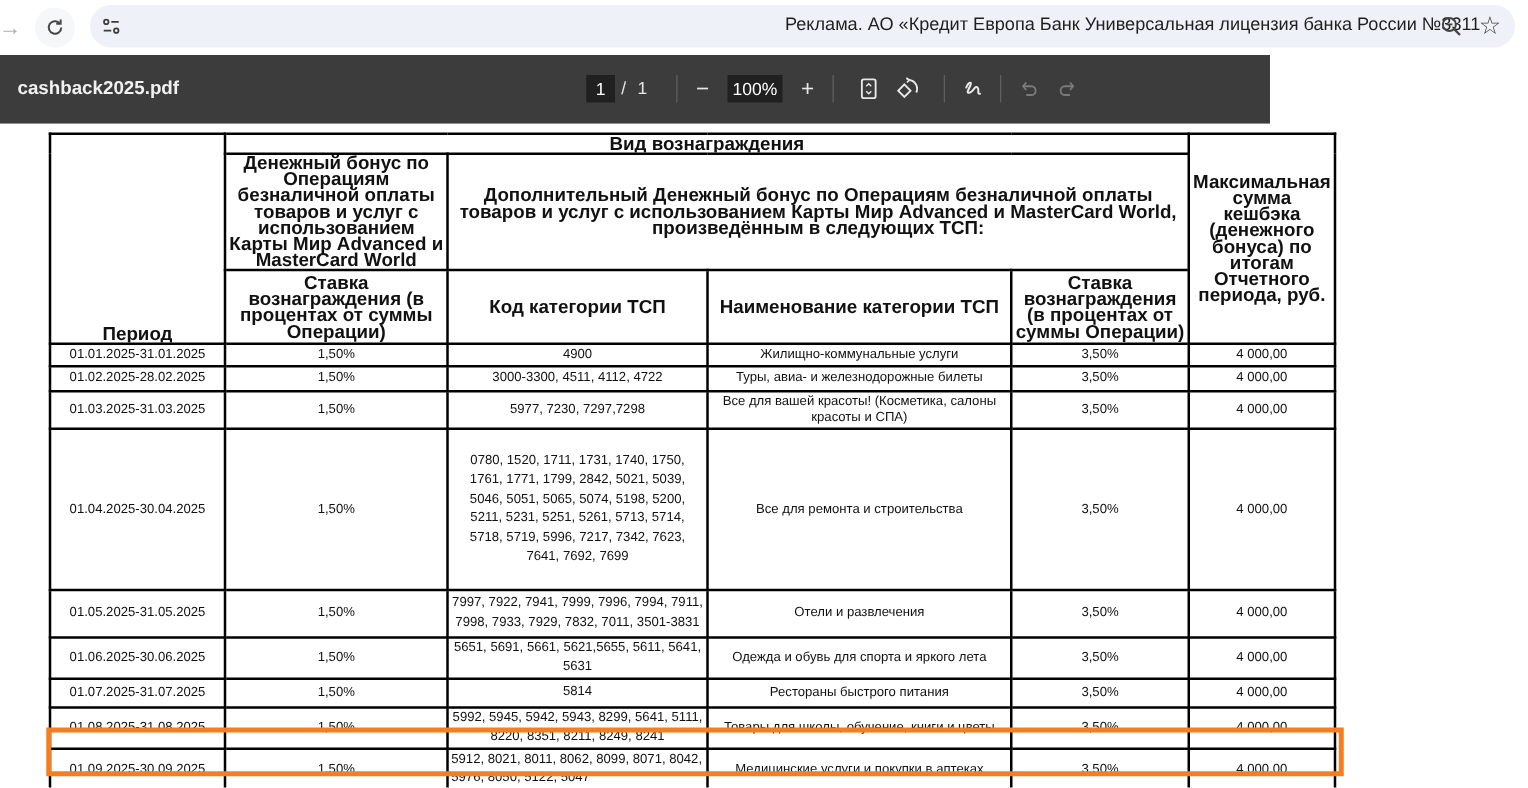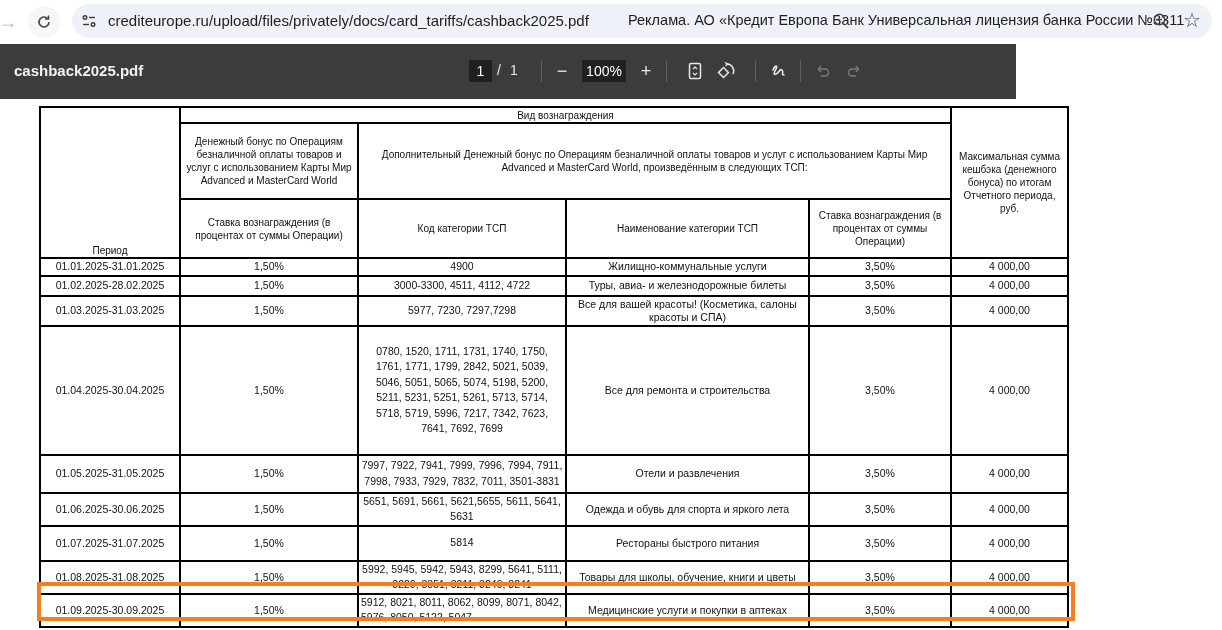--- a/index.html
+++ b/index.html
@@ -22,21 +22,21 @@
   .page-sep { position:absolute; left:497px; top:18px; font-size:14px; color:#e6e6e6; }
   .page-total { position:absolute; left:510px; top:18px; font-size:14px; color:#e6e6e6; }
   .divider { position:absolute; top:16px; width:1px; height:22px; background:#5f5f5f; }
   .tb-btn { position:absolute; top:14px; width:26px; height:26px; display:flex; align-items:center; justify-content:center; color:#e8e8e8; font-size:18px; }
   .tb-btn.disabled { color:#7a7a7a; }
   .zoom-input { position:absolute; left:582px; top:16px; width:44px; height:22px; background:#202020; color:#fff; font-size:14px; text-align:center; line-height:22px; }
   
   .doc { position:absolute; left:0; top:99px; width:1222px; height:531px; background:#ffffff; }
   table.tariff { position:absolute; left:39px; top:7px; border-collapse:collapse; table-layout:fixed; font-family:"Liberation Sans", sans-serif; font-size:10.5px; color:#111; }
   table.tariff td, table.tariff th { border:2px solid #000; text-align:center; vertical-align:middle; padding:0 2px; line-height:13px; overflow:hidden; }
-  table.tariff th { font-weight:normal; font-size:10px; }
+  table.tariff th { font-weight:bold; font-size:15px; }
   .th-period { vertical-align:bottom !important; padding-bottom:0 !important; }
   .codes { line-height:15.5px !important; }
   .highlight { position:absolute; left:37px; top:483px; width:1030px; height:31px; border:4px solid #f57f20; box-sizing:content-box; pointer-events:none; }
 </style>
 </head>
 <body>
 
 <div class="browser-bar">
   <div class="nav-btn nav-fwd">
       <span>→</span>
@@ -49,21 +49,20 @@
   </div>
   <div class="url-pill">
     <div class="site-icon">
       <svg width="16" height="16" viewBox="0 0 16 16">
           <circle cx="4" cy="4.5" r="1.8" fill="none" stroke="#3c3c3c" stroke-width="1.4"></circle>
           <line x1="8" y1="4.5" x2="14" y2="4.5" stroke="#3c3c3c" stroke-width="1.4"></line>
           <circle cx="12" cy="11.5" r="1.8" fill="none" stroke="#3c3c3c" stroke-width="1.4"></circle>
           <line x1="2" y1="11.5" x2="8" y2="11.5" stroke="#3c3c3c" stroke-width="1.4"></line>
         </svg>
     </div>
-    <span class="url-text">crediteurope.ru/upload/files/privately/docs/card_tariffs/cashback2025.pdf</span>
     <span class="ad-text">Реклама. АО «Кредит Европа Банк Универсальная лицензия банка России №3311</span>
     <div class="zoom-icon">
       <svg width="18" height="18" viewBox="0 0 18 18">
           <circle cx="7.5" cy="7.5" r="5.2" fill="none" stroke="#444" stroke-width="1.6"></circle>
           <line x1="11.3" y1="11.3" x2="16" y2="16" stroke="#444" stroke-width="1.8"></line>
           <line x1="5" y1="7.5" x2="10" y2="7.5" stroke="#444" stroke-width="1.5"></line>
         </svg>
     </div>
     <div class="star-icon">
         <span>☆</span>
@@ -188,21 +187,21 @@
         <td>4 000,00</td>
       </tr>
       <tr style="height:30px">
         <td>01.06.2025-30.06.2025</td>
         <td>1,50%</td>
         <td class="codes">5651, 5691, 5661, 5621,5655, 5611, 5641, 5631</td>
         <td>Одежда и обувь для спорта и яркого лета</td>
         <td>3,50%</td>
         <td>4 000,00</td>
       </tr>
-      <tr style="height:35px">
+      <tr style="height:23px">
         <td>01.07.2025-31.07.2025</td>
         <td>1,50%</td>
         <td class="codes">5814</td>
         <td>Рестораны быстрого питания</td>
         <td>3,50%</td>
         <td>4 000,00</td>
       </tr>
       <tr style="height:30px">
         <td>01.08.2025-31.08.2025</td>
         <td>1,50%</td>

